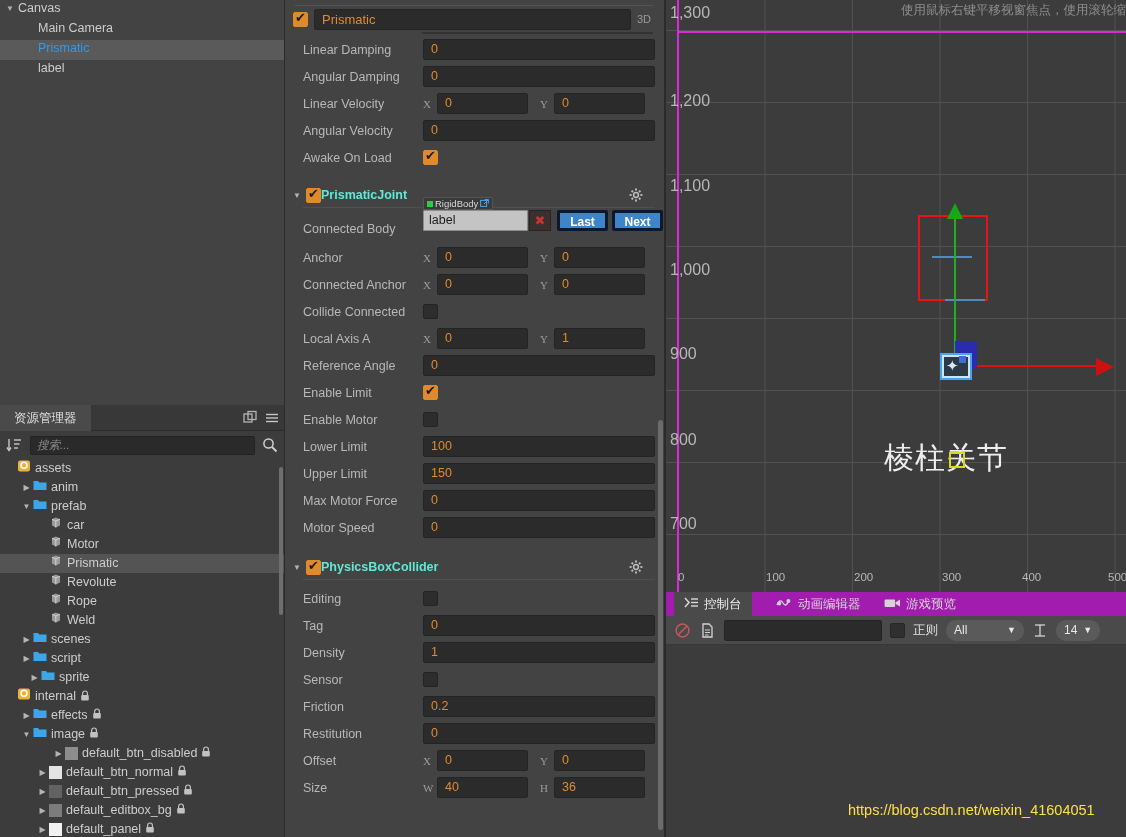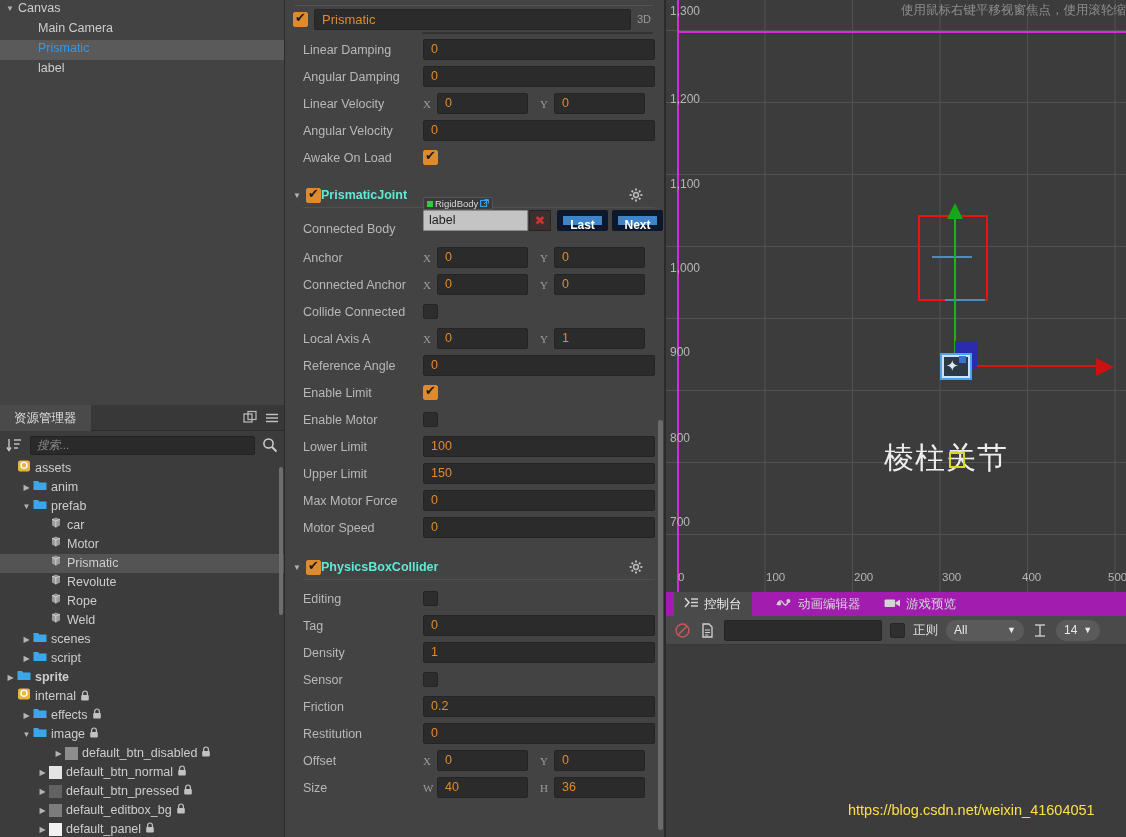--- a/index.html
+++ b/index.html
@@ -72,40 +72,40 @@
 
   
   .cb-wrap { position: relative; width: 232px; height: 39px; }
   .cb-tag { position: absolute; left: 0; top: -13px; height: 13px; background: #3a3a3a; border: 1px solid #555;
       border-radius: 2px 2px 0 0; padding: 0 3px; font-size: 9.5px; color: #d8d8d8; line-height: 11px; white-space: nowrap; }
   .cb-tag .dot { display: inline-block; width: 6px; height: 6px; background: #2ecc40; vertical-align: middle; margin-right: 2px; }
   .cb-field { position: absolute; left: 0; top: 0; width: 105px; height: 21px; background: #c4c4c4;
       border: 1px solid #8c8c8c; border-radius: 1px; color: #1d1d1d; font-size: 12.5px; padding: 0 5px; line-height: 19px; }
   .cb-x { position: absolute; left: 106px; top: 0; width: 22px; height: 21px; background: #3a3030;
       border: 1px solid #2a2222; color: #cc3333; font-size: 13px; font-weight: bold; text-align: center; line-height: 19px; }
-  .cb-btn { position: absolute; top: 0; width: 51px; height: 21px; background: #3d85c8; border: 6px solid #0f172a;
+  .cb-btn { position: absolute; top: 0; width: 51px; height: 21px; background: #3d85c8; border: 3px solid #0f172a;
       border-radius: 2px; color: #ffffff; font-size: 12px; font-weight: bold; text-align: center; line-height: 19px; }
   #cb-last { left: 134px; }
   #cb-next { left: 189px; }
 
   #insp-scroll { position: absolute; right: 2px; top: 420px; width: 5px; height: 410px; background: #6b6b6b; border-radius: 3px; }
   #insp-edge { position: absolute; right: 0; top: 0; width: 1px; height: 837px; background: #2b2b2b; }
 
   
   #scene { position: absolute; left: 666px; top: 0; width: 460px; height: 592px; background: #3c3c3c; overflow: hidden; }
   #grid { position: absolute; left: 0; top: 0; width: 460px; height: 592px;
       background-image:
         linear-gradient(to right, #525252 1px, transparent 1px),
         linear-gradient(to bottom, #525252 1px, transparent 1px);
       background-size: 87.5px 72px;
       background-position: 11px 30px;
   }
   #origin-v { position: absolute; left: 11px; top: 0; width: 2px; height: 592px; background: #d92ad9; }
   #origin-h { position: absolute; left: 11px; top: 31px; width: 449px; height: 2px; background: #d92ad9; }
-  .rul-y { position: absolute; left: 4px; color: #b7b7b7; font-size: 12px; }
+  .rul-y { position: absolute; left: 4px; color: #b7b7b7; font-size: 16px; }
   .rul-x { position: absolute; top: 571px; color: #b7b7b7; font-size: 11.5px; }
   #scene-hint { position: absolute; right: 0; top: 2px; color: #8e8e8e; font-size: 12.5px; white-space: nowrap; }
   #scene-label { position: absolute; left: 884px; top: 438px; color: #ededed; font-size: 30px;
       letter-spacing: 1px; white-space: nowrap; }
   #node-center { position: absolute; left: 949px; top: 452px; width: 16px; height: 16px; border: 2px solid #d8d820; }
 
   
   #red-box { position: absolute; left: 918px; top: 215px; width: 70px; height: 86px; border: 2px solid #ee1111; }
   #axis-green { position: absolute; left: 954px; top: 210px; width: 2px; height: 155px; background: #1fb01f; }
   #arrow-up { position: absolute; left: 947px; top: 203px; width: 0; height: 0;
@@ -235,21 +235,21 @@
                 <path d="M3 3.2 l3.8-1.7 L11 3.2 v6.3 l-4.2 1.9 L3 9.5 z" fill="#9a9a9a"></path>
                 <path d="M3 3.2 l3.8 1.8 L11 3.2" fill="none" stroke="#d8d8d8" stroke-width=".9"></path>
                 <path d="M6.8 5 v6.4" stroke="#d8d8d8" stroke-width=".9"></path>
               </svg></span><span>Weld</span></div>
           <div class="a-row" style="padding-left: 20px;"><span class="a-arr">▶</span><span class="ico"><svg width="14" height="12" viewBox="0 0 14 12">
                 <path d="M0.5 2 h4.5 l1.2 1.4 h7.3 v7.6 h-13 z" fill="#3ba7e8"></path>
               </svg></span><span>scenes</span></div>
           <div class="a-row" style="padding-left: 20px;"><span class="a-arr">▶</span><span class="ico"><svg width="14" height="12" viewBox="0 0 14 12">
                 <path d="M0.5 2 h4.5 l1.2 1.4 h7.3 v7.6 h-13 z" fill="#3ba7e8"></path>
               </svg></span><span>script</span></div>
-          <div class="a-row" style="padding-left: 4px; font-weight: bold;"><span class="a-arr">▶</span><span class="ico"><svg width="14" height="12" viewBox="0 0 14 12">
+          <div class="a-row" style="padding-left: 28px;"><span class="a-arr">▶</span><span class="ico"><svg width="14" height="12" viewBox="0 0 14 12">
                 <path d="M0.5 2 h4.5 l1.2 1.4 h7.3 v7.6 h-13 z" fill="#3ba7e8"></path>
               </svg></span><span>sprite</span></div>
           <div class="a-row" style="padding-left: 4px;"><span class="a-arr none">▶</span><span class="ico"><svg width="14" height="14" viewBox="0 0 14 14">
                 <rect x="1" y="1.5" width="12" height="11" rx="2" fill="#e8b53a"></rect>
                 <circle cx="7" cy="6.2" r="3" fill="none" stroke="#f6f6f6" stroke-width="1.6"></circle>
               </svg></span><span>internal</span><span class="lock"><svg width="10" height="11" viewBox="0 0 10 11">
                 <path d="M2.6 5 V3.4 a2.4 2.4 0 0 1 4.8 0 V5" fill="none" stroke="#c2c2c2" stroke-width="1.2"></path>
                 <rect x="1.2" y="5" width="7.6" height="5.4" rx="1" fill="#c2c2c2"></rect>
               </svg></span></div>
           <div class="a-row" style="padding-left: 20px;"><span class="a-arr">▶</span><span class="ico"><svg width="14" height="12" viewBox="0 0 14 12">

